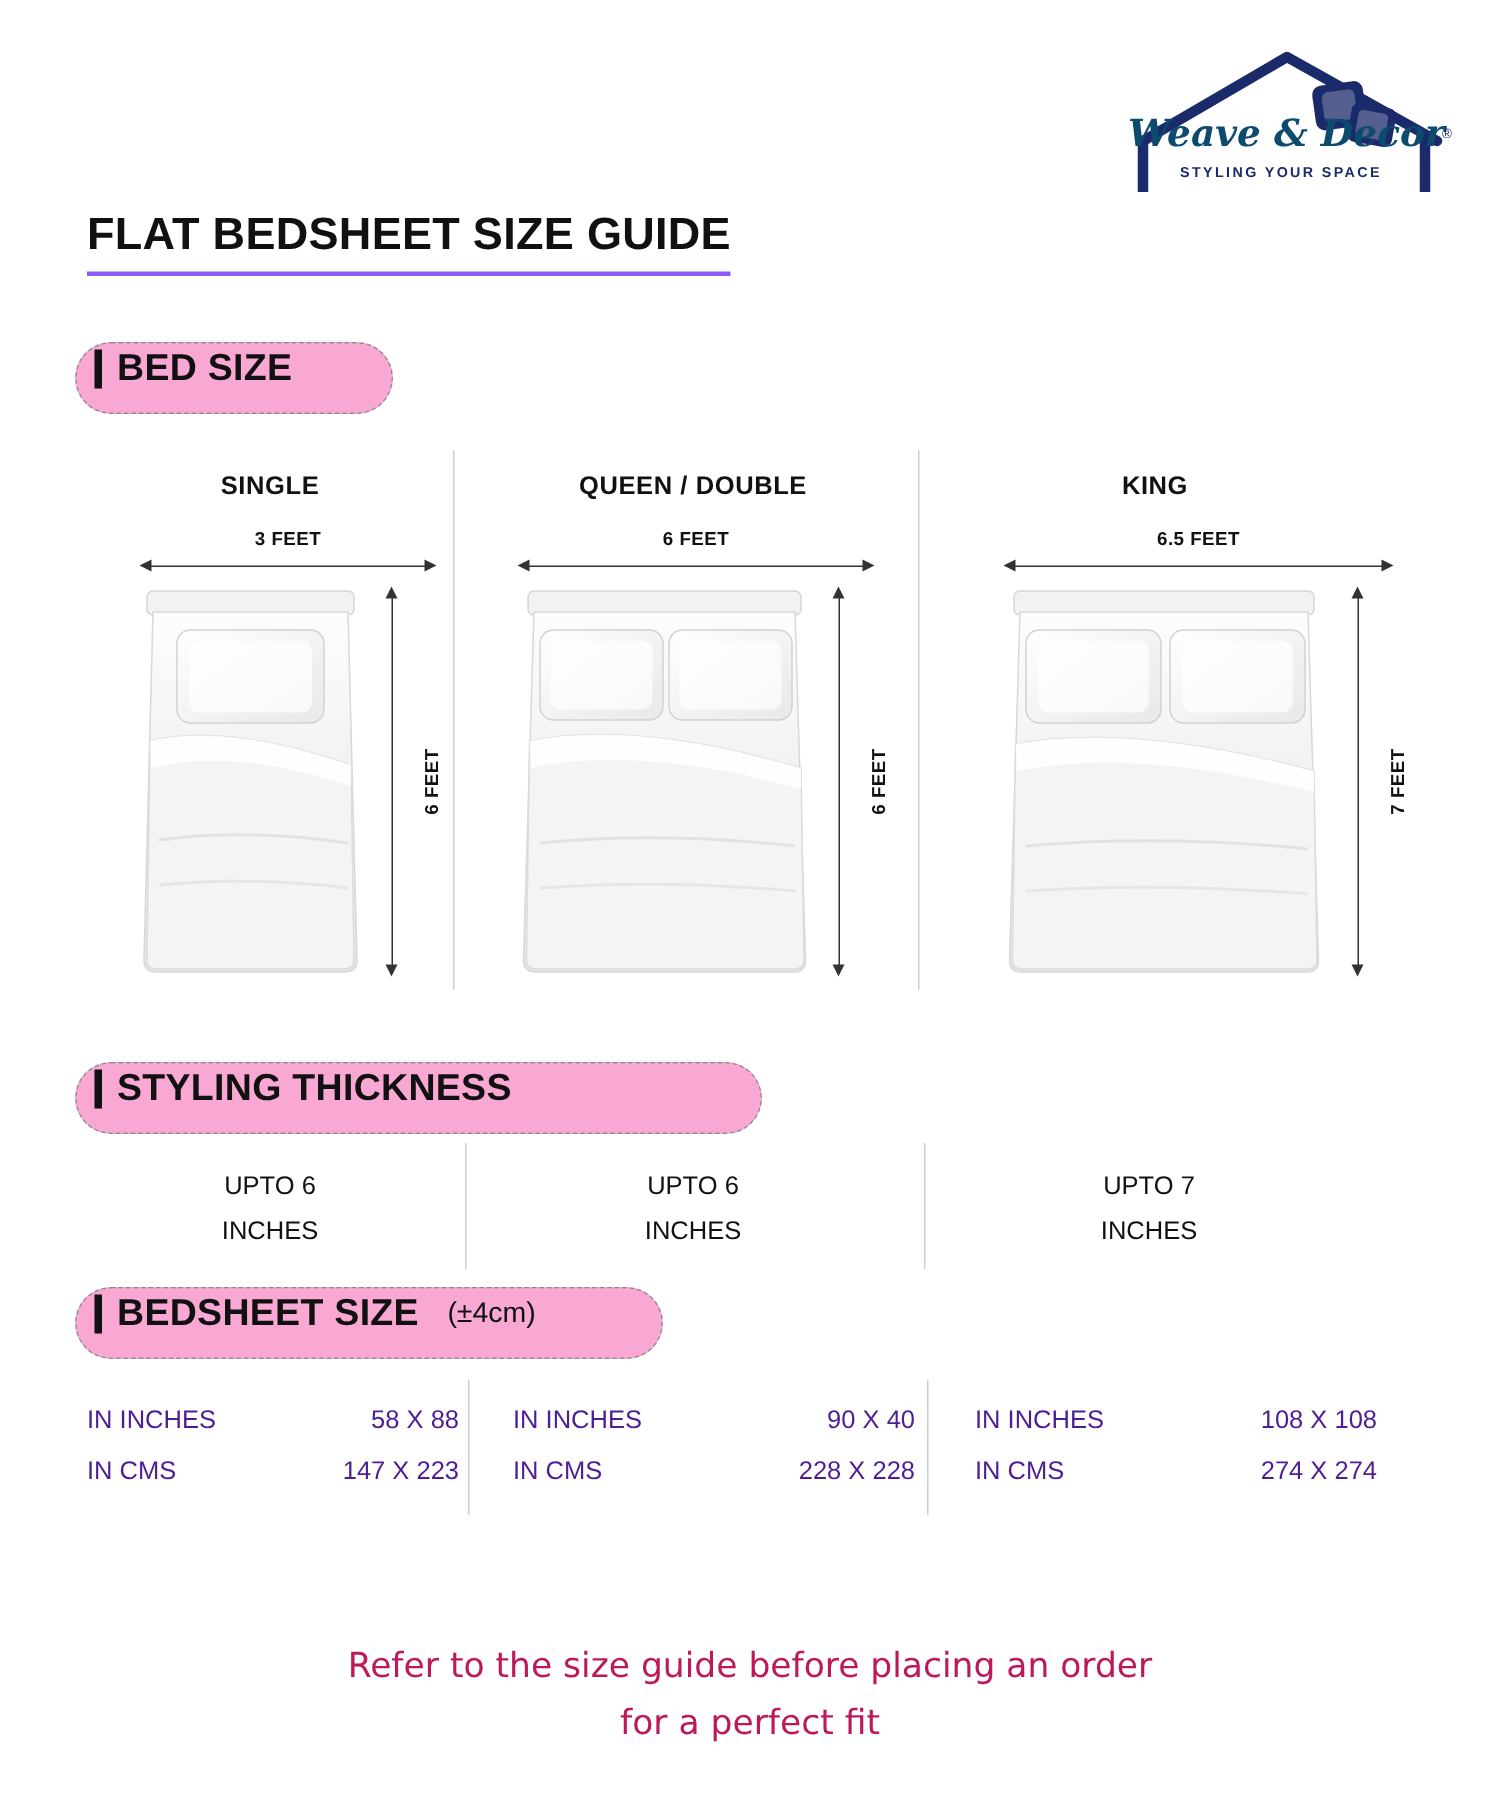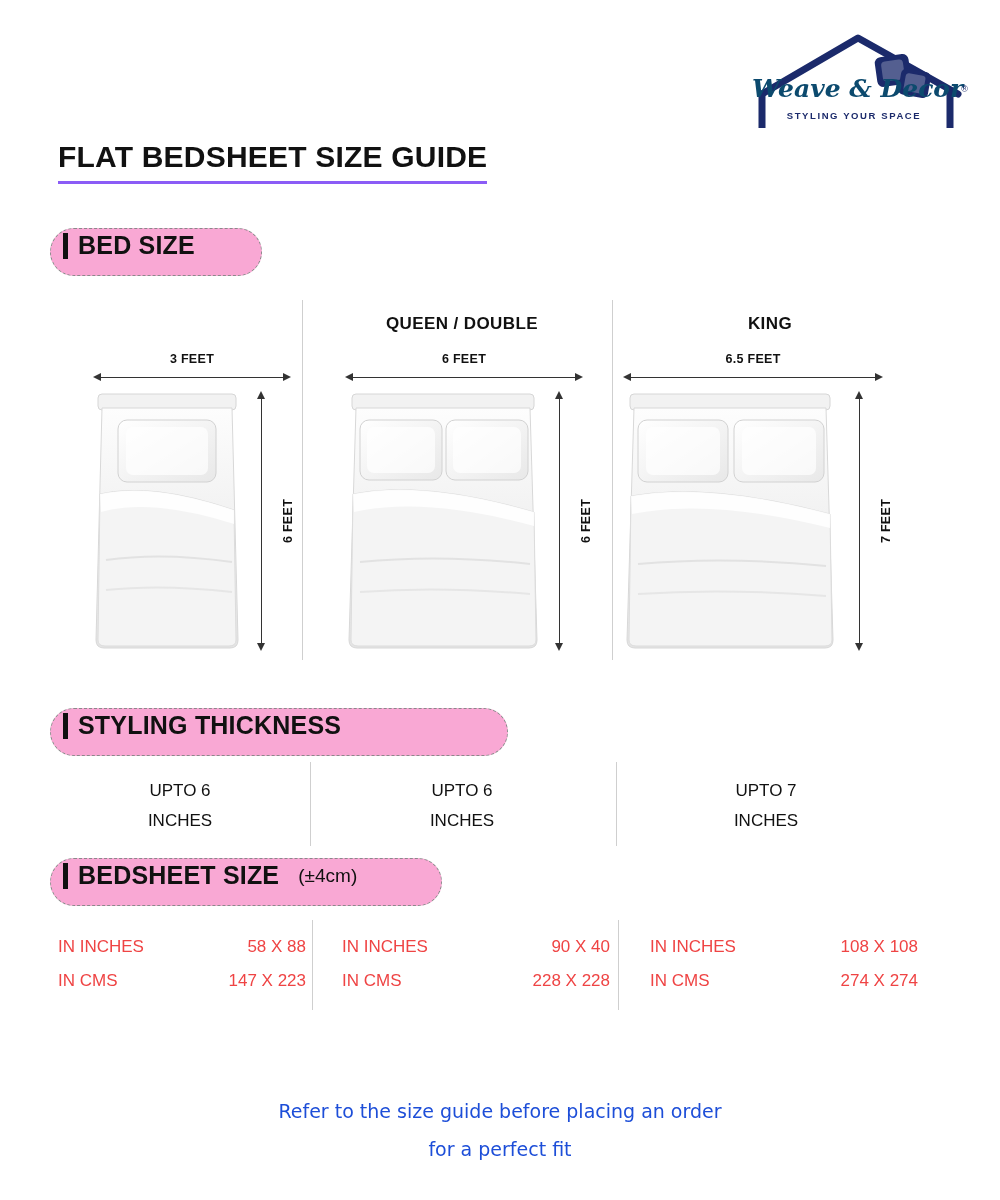--- a/index.html
+++ b/index.html
@@ -135,21 +135,21 @@
     letter-spacing: 0.4px;
   }
   #title-0 { left: 60px;  width: 240px; }
   #title-1 { left: 312px; width: 300px; }
   #title-2 { left: 620px; width: 300px; }
 
   
   .bed-block { position: absolute; }
   #bed-0 { left: 92px;  top: 352px; width: 200px; height: 300px; }
   #bed-1 { left: 344px; top: 352px; width: 240px; height: 300px; }
-  #bed-2 { left: 622px; top: 352px; width: 262px; height: 300px; }
+  #bed-2 { left: 668px; top: 352px; width: 262px; height: 300px; }
 
   .width-dim {
     position: absolute;
     top: 0;
     left: 0;
     right: 0;
     height: 34px;
   }
   .width-label {
     position: absolute;
@@ -232,35 +232,35 @@
   .size-block { position: absolute; top: 930px; }
   #size-0 { left: 58px;  width: 248px; }
   #size-1 { left: 342px; width: 268px; }
   #size-2 { left: 650px; width: 268px; }
 
   .size-row {
     display: flex;
     justify-content: space-between;
     font-size: 17px;
     line-height: 34px;
-    color: #ef4444;
+    color: #4c1d95;
   }
   .size-row .unit { white-space: nowrap; }
   .size-row .val { white-space: nowrap; }
 
   
   .footer {
     position: absolute;
     left: 0;
     right: 0;
     top: 1092px;
     text-align: center;
-    font-size: 19px;
+    font-size: 23px;
     line-height: 38px;
-    color: #1d4ed8;
+    color: #be185d;
     font-family: "DejaVu Sans", sans-serif;
   }
 </style>
 </head>
 <body>
 
 <div class="page">
 
   <div class="logo">
     <svg class="logo-roof" viewBox="0 0 216 96">
@@ -284,20 +284,21 @@
   <div class="main-title">FLAT BEDSHEET SIZE GUIDE</div>
 
   <div class="section" id="sec-bed">
     <div class="bar"></div>
     <div class="label">BED SIZE</div>
   </div>
 
   <div class="col-divider" id="div1-bed"></div>
   <div class="col-divider" id="div2-bed"></div>
 
+  <div class="col-title" id="title-0">SINGLE</div>
   <div class="col-title" id="title-2">KING</div>
   <div class="col-title" id="title-1">QUEEN / DOUBLE</div>
 
   <div class="bed-block" id="bed-0">
     <div class="width-dim">
       <div class="width-label">3 FEET</div>
       <div class="width-line"></div>
     </div>
     <svg class="bed-art" width="150" height="262" viewBox="0 0 150 262">
       <defs>

